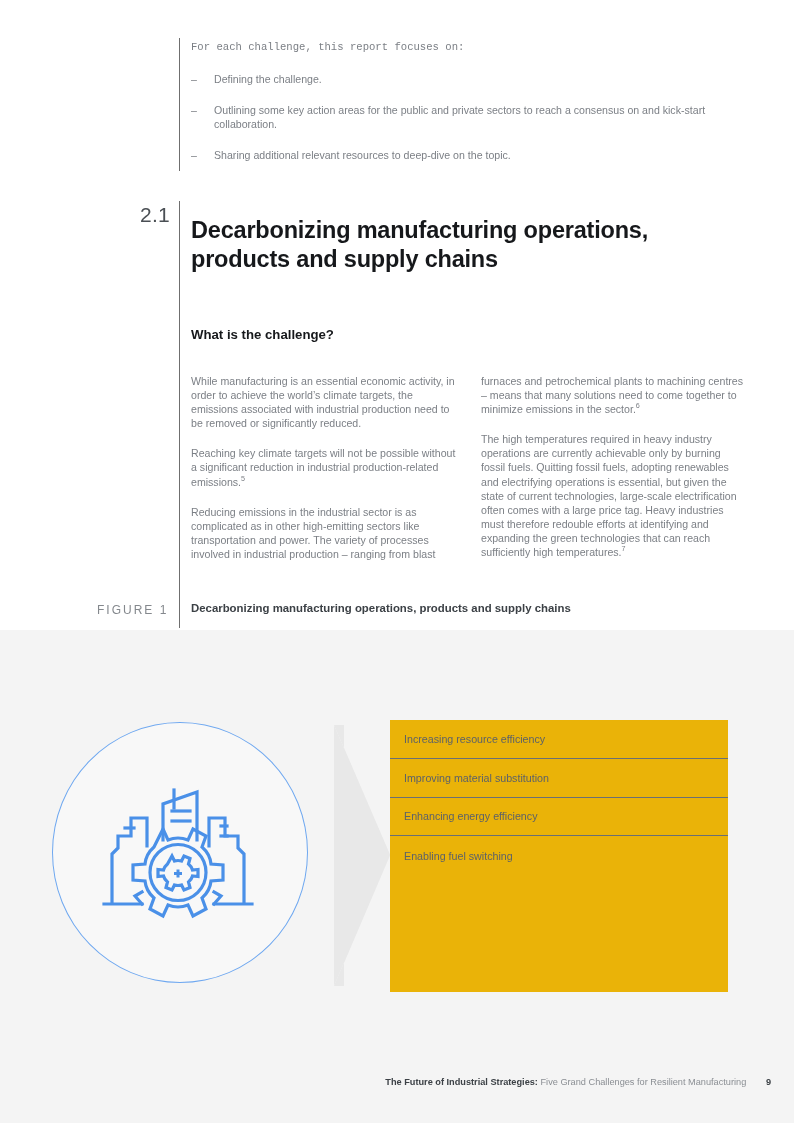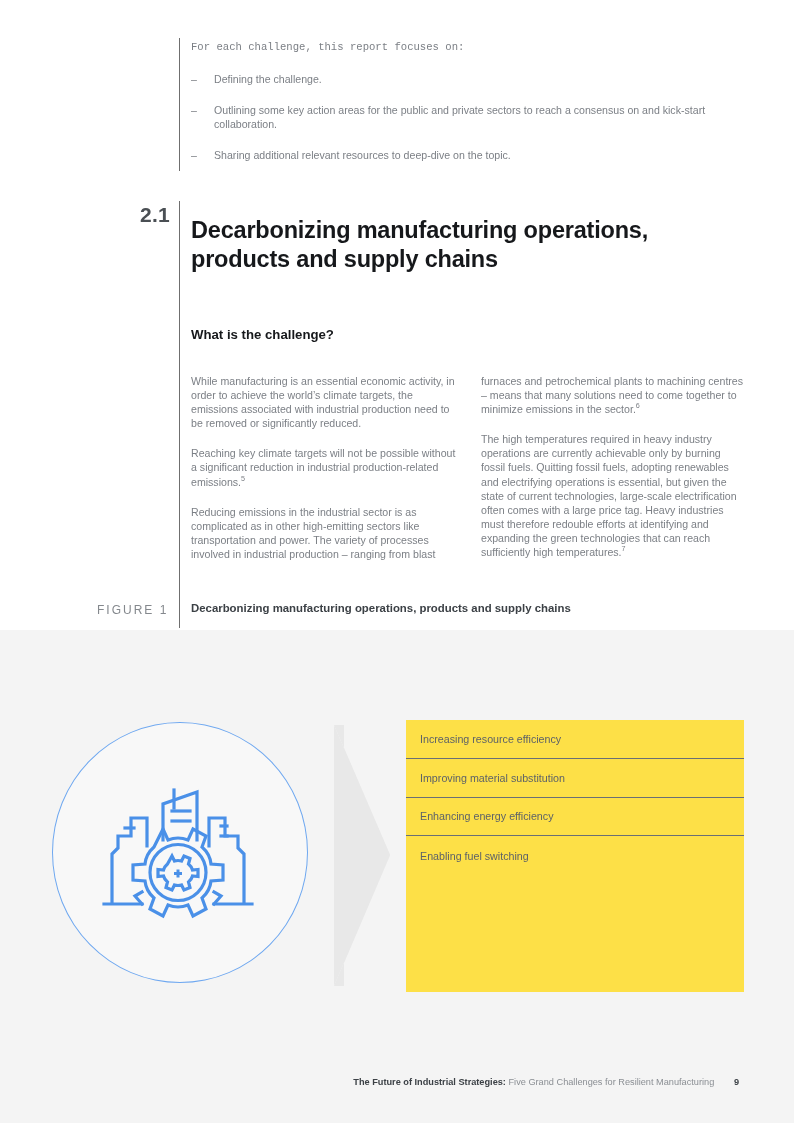--- a/index.html
+++ b/index.html
@@ -64,21 +64,20 @@
   }
 
   
   .sec-num {
     position: absolute;
     left: 140px;
     top: 203px;
     font-size: 21px;
     color: #4a4f54;
     letter-spacing: 0.2px;
-    font-weight: bold;
   }
   .sec-title {
     position: absolute;
     left: 191px;
     top: 200px;
     width: 500px;
     font-size: 23.5px;
     font-weight: bold;
     color: #16181b;
     line-height: 29px;
@@ -175,46 +174,46 @@
     position: absolute;
     left: 332px;
     top: 723px;
     width: 58px;
     height: 265px;
   }
 
   
   .list-box {
     position: absolute;
-    left: 406px;
+    left: 390px;
     top: 720px;
     width: 338px;
     height: 272px;
-    background: #fde047;
+    background: #eab308;
   }
   .list-row {
     height: 38.8px;
     display: flex;
     align-items: center;
     padding-left: 14px;
     box-sizing: border-box;
     border-bottom: 1px solid #6a6f75;
     font-size: 10.7px;
     color: #5d6268;
   }
   .list-row:last-child { border-bottom: none; }
 
   
   .footer {
     position: absolute;
     left: 0;
     top: 1077px;
     width: 794px;
     text-align: right;
-    padding-right: 55px;
+    padding-right: 23px;
     box-sizing: border-box;
     font-size: 9.2px;
     color: #8a8e93;
   }
   .footer-strong { font-weight: bold; color: #3c4146; }
   .footer-page {
     font-weight: bold;
     color: #3c4146;
     display: inline-block;
     margin-left: 17px;

